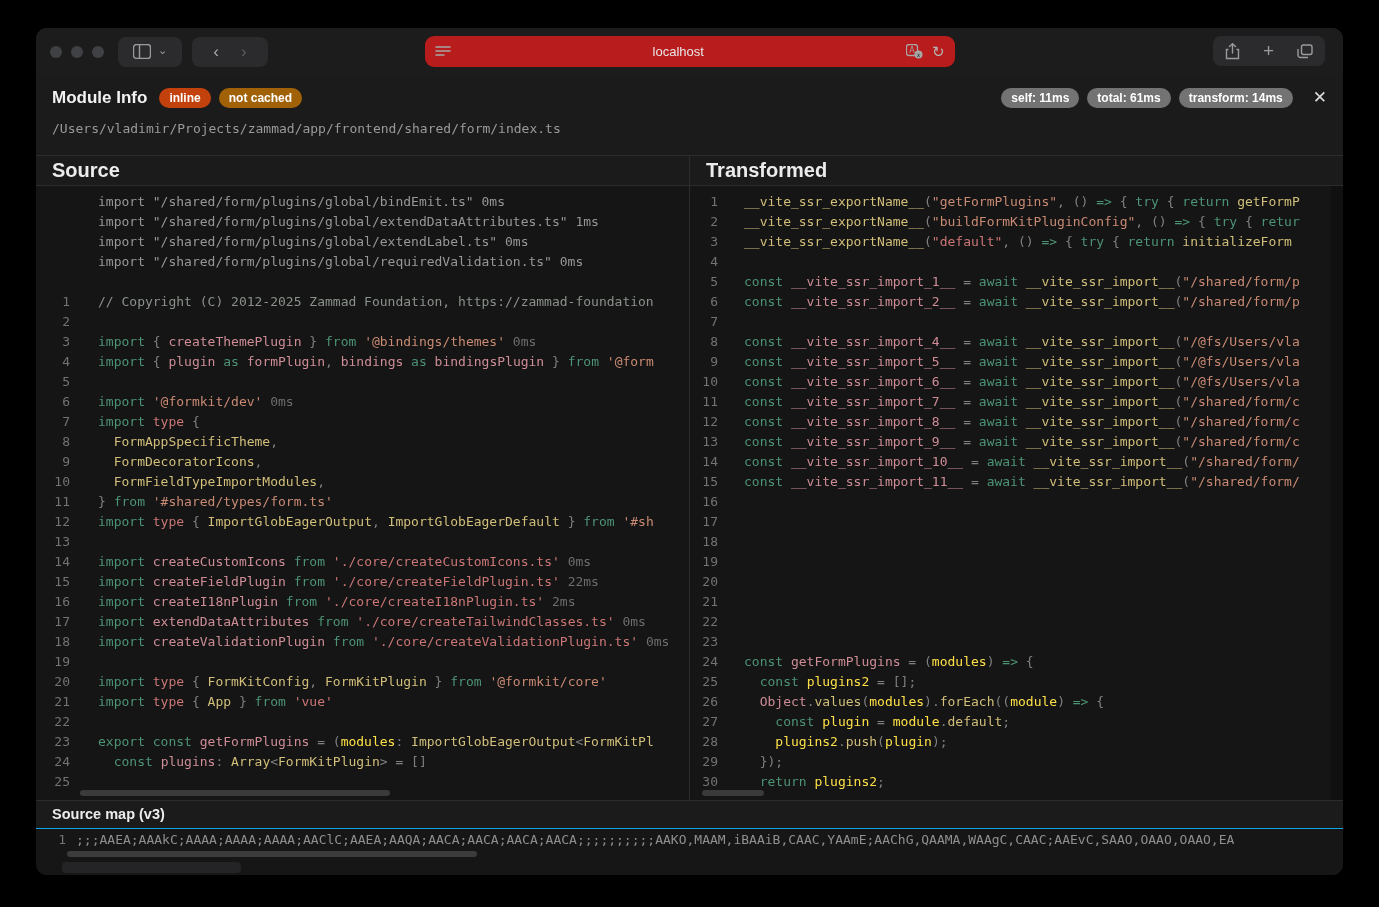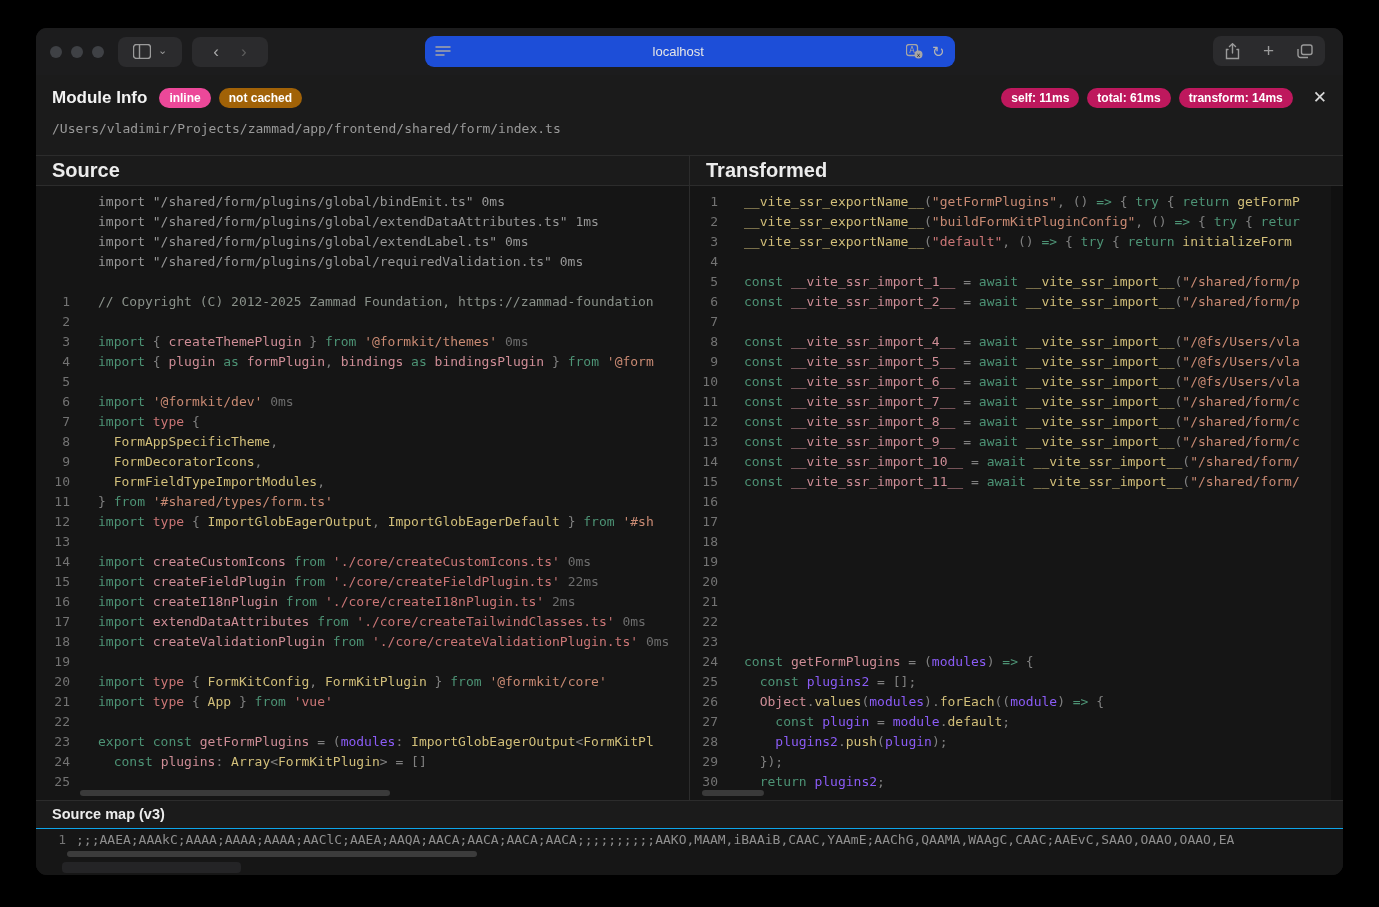--- a/index.html
+++ b/index.html
@@ -11,53 +11,53 @@
   .lights{display:flex;gap:9px;margin-right:14px;}
   .light{width:12px;height:12px;border-radius:50%;background:#3f4145;}
   .tb-group{background:#2b2b2d;border-radius:8px;height:30px;display:flex;align-items:center;justify-content:center;margin-right:10px;}
   .tb-group.sidebar-g{width:64px;gap:7px;}
   .tb-group.nav-g{width:76px;gap:22px;}
   .tb-group.right-g{width:112px;gap:0;position:absolute;right:8px;top:8px;justify-content:space-around;}
   .nav-btn{font-size:17px;line-height:1;color:#a9a9a9;}
   .nav-btn.fwd{color:#5d5d5d;}
   .chev{font-size:11px;color:#9b9b9b;transform:translateY(-1px);}
   .url-field{position:absolute;left:50%;top:8px;transform:translateX(-50%);width:530px;height:31px;
-    background:#1d4ed8;border-radius:9px;display:flex;align-items:center;padding:0 10px;box-sizing:border-box;}
+    background:#b91c1c;border-radius:9px;display:flex;align-items:center;padding:0 10px;box-sizing:border-box;}
   .url-text{flex:1;text-align:center;color:#e6e6e6;font-size:13px;}
   .icon{display:inline-flex;align-items:center;justify-content:center;}
   .icon svg{display:block;}
   .plus-glyph{font-size:19px;color:#9b9b9b;font-weight:400;}
   .reload-glyph{font-size:15px;color:#b3b3b3;}
   
   .mod-header{flex:0 0 80px;padding:12px 16px 0;box-sizing:border-box;background:#1b1b1b;}
   .mod-row1{display:flex;align-items:center;}
   .mod-title{color:#f2f2f2;font-size:17px;font-weight:bold;margin-right:12px;}
   .pill{border-radius:10px;padding:3px 10px;font-size:12px;font-weight:bold;color:#fff;margin-right:8px;white-space:nowrap;}
-  .pill.inline-b{background:#ec4899;}
+  .pill.inline-b{background:#c2410c;}
   .pill.cache-b{background:#a16207;}
-  .pill.timing{background:#be185d;}
+  .pill.timing{background:#737373;}
   .spacer{flex:1;}
   .close-x{color:#d8d8d8;font-size:17px;margin-left:12px;cursor:default;}
   .mod-path{margin-top:13px;color:#9a9a9a;font-size:13px;font-family:"DejaVu Sans Mono",monospace;}
   
   .panels{flex:0 0 645px;display:flex;border-top:1px solid #2c2c2c;box-sizing:border-box;}
   .panel{flex:1;display:flex;flex-direction:column;min-width:0;}
   .panel.left{border-right:1px solid #2c2c2c;}
   .panel-header{flex:0 0 29px;line-height:29px;padding-left:16px;color:#ececec;font-size:20px;font-weight:bold;
     background:#1b1b1b;border-bottom:1px solid #2c2c2c;}
   .code-area{flex:1;background:#151515;overflow:hidden;padding-top:6px;position:relative;
     font-family:"DejaVu Sans Mono",monospace;font-size:13px;line-height:20px;}
   .code-line{display:flex;white-space:pre;height:20px;gap:18px;}
   .code-text{white-space:pre;}
   .gutter{flex:0 0 28px;text-align:right;margin-right:10px;color:#737373;}
   .panel.right .gutter{flex-basis:24px;margin-right:8px;}
   .panel.left .code-line{padding-left:6px;}
   .panel.right .code-line{padding-left:4px;}
   .tok.k{color:#4d9375}.tok.t{color:#cb7676}.tok.i{color:#ce8d96}.tok.s{color:#c98a73}
-  .tok.y{color:#d2bf7a}.tok.p{color:#808080}.tok.w{color:#8b5cf6}.tok.c{color:#8a918a}
+  .tok.y{color:#d2bf7a}.tok.p{color:#808080}.tok.w{color:#fde047}.tok.c{color:#8a918a}
   .tok.g{color:#979797}.tok.m{color:#6d6d6d}
   .hscroll{position:absolute;height:6px;border-radius:3px;background:#3a3a3a;bottom:4px;}
   .hscroll.src{left:44px;width:310px;}
   .hscroll.trans{left:12px;width:62px;}
   .vtrack{position:absolute;right:0;top:0;bottom:0;width:12px;background:#101010;}
   
   .smap{flex:1;display:flex;flex-direction:column;border-top:1px solid #2c2c2c;background:#161616;position:relative;}
   .smap-header{flex:0 0 26px;line-height:27px;padding-left:16px;color:#ececec;font-size:14.5px;font-weight:bold;background:#1b1b1b;border-bottom:1px solid #0ea5e9;}
   .smap-row{display:flex;font-family:"DejaVu Sans Mono",monospace;font-size:13px;line-height:21px;white-space:pre;overflow:hidden;}
   .smap-row .gutter{flex:0 0 24px;margin-right:10px;padding-left:6px;}
@@ -151,21 +151,21 @@
       <div class="panel-header">Source</div>
       <div class="code-area" id="source-code">
         <div class="hscroll src"></div>
       <div class="code-line"><span class="gutter"></span><span class="code-text"><span class="tok g">import "/shared/form/plugins/global/bindEmit.ts" 0ms</span></span></div>
           <div class="code-line"><span class="gutter"></span><span class="code-text"><span class="tok g">import "/shared/form/plugins/global/extendDataAttributes.ts" 1ms</span></span></div>
           <div class="code-line"><span class="gutter"></span><span class="code-text"><span class="tok g">import "/shared/form/plugins/global/extendLabel.ts" 0ms</span></span></div>
           <div class="code-line"><span class="gutter"></span><span class="code-text"><span class="tok g">import "/shared/form/plugins/global/requiredValidation.ts" 0ms</span></span></div>
           <div class="code-line"><span class="gutter"></span><span class="code-text"></span></div>
           <div class="code-line"><span class="gutter">1</span><span class="code-text"><span class="tok c">// Copyright (C) 2012-2025 Zammad Foundation, https://zammad-foundation</span></span></div>
           <div class="code-line"><span class="gutter">2</span><span class="code-text"></span></div>
-          <div class="code-line"><span class="gutter">3</span><span class="code-text"><span class="tok k">import </span><span class="tok p">{ </span><span class="tok i">createThemePlugin</span><span class="tok p"> } </span><span class="tok k">from </span><span class="tok s">'@formkit/themes'</span><span class="tok m"> 0ms</span></span></div>
+          <div class="code-line"><span class="gutter">3</span><span class="code-text"><span class="tok k">import </span><span class="tok p">{ </span><span class="tok i">createThemePlugin</span><span class="tok p"> } </span><span class="tok k">from </span><span class="tok s">'@bindings/themes'</span><span class="tok m"> 0ms</span></span></div>
           <div class="code-line"><span class="gutter">4</span><span class="code-text"><span class="tok k">import </span><span class="tok p">{ </span><span class="tok i">plugin</span><span class="tok k"> as </span><span class="tok i">formPlugin</span><span class="tok p">, </span><span class="tok i">bindings</span><span class="tok k"> as </span><span class="tok i">bindingsPlugin</span><span class="tok p"> } </span><span class="tok k">from </span><span class="tok s">'@form</span></span></div>
           <div class="code-line"><span class="gutter">5</span><span class="code-text"></span></div>
           <div class="code-line"><span class="gutter">6</span><span class="code-text"><span class="tok k">import </span><span class="tok s">'@formkit/dev'</span><span class="tok m"> 0ms</span></span></div>
           <div class="code-line"><span class="gutter">7</span><span class="code-text"><span class="tok k">import </span><span class="tok t">type</span><span class="tok p"> {</span></span></div>
           <div class="code-line"><span class="gutter">8</span><span class="code-text"><span class="tok w">  </span><span class="tok y">FormAppSpecificTheme</span><span class="tok p">,</span></span></div>
           <div class="code-line"><span class="gutter">9</span><span class="code-text"><span class="tok w">  </span><span class="tok y">FormDecoratorIcons</span><span class="tok p">,</span></span></div>
           <div class="code-line"><span class="gutter">10</span><span class="code-text"><span class="tok w">  </span><span class="tok y">FormFieldTypeImportModules</span><span class="tok p">,</span></span></div>
           <div class="code-line"><span class="gutter">11</span><span class="code-text"><span class="tok p">} </span><span class="tok k">from </span><span class="tok s">'#shared/types/form.ts'</span></span></div>
           <div class="code-line"><span class="gutter">12</span><span class="code-text"><span class="tok k">import </span><span class="tok t">type</span><span class="tok p"> { </span><span class="tok y">ImportGlobEagerOutput</span><span class="tok p">, </span><span class="tok y">ImportGlobEagerDefault</span><span class="tok p"> } </span><span class="tok k">from </span><span class="tok s">'#sh</span></span></div>
           <div class="code-line"><span class="gutter">13</span><span class="code-text"></span></div>

